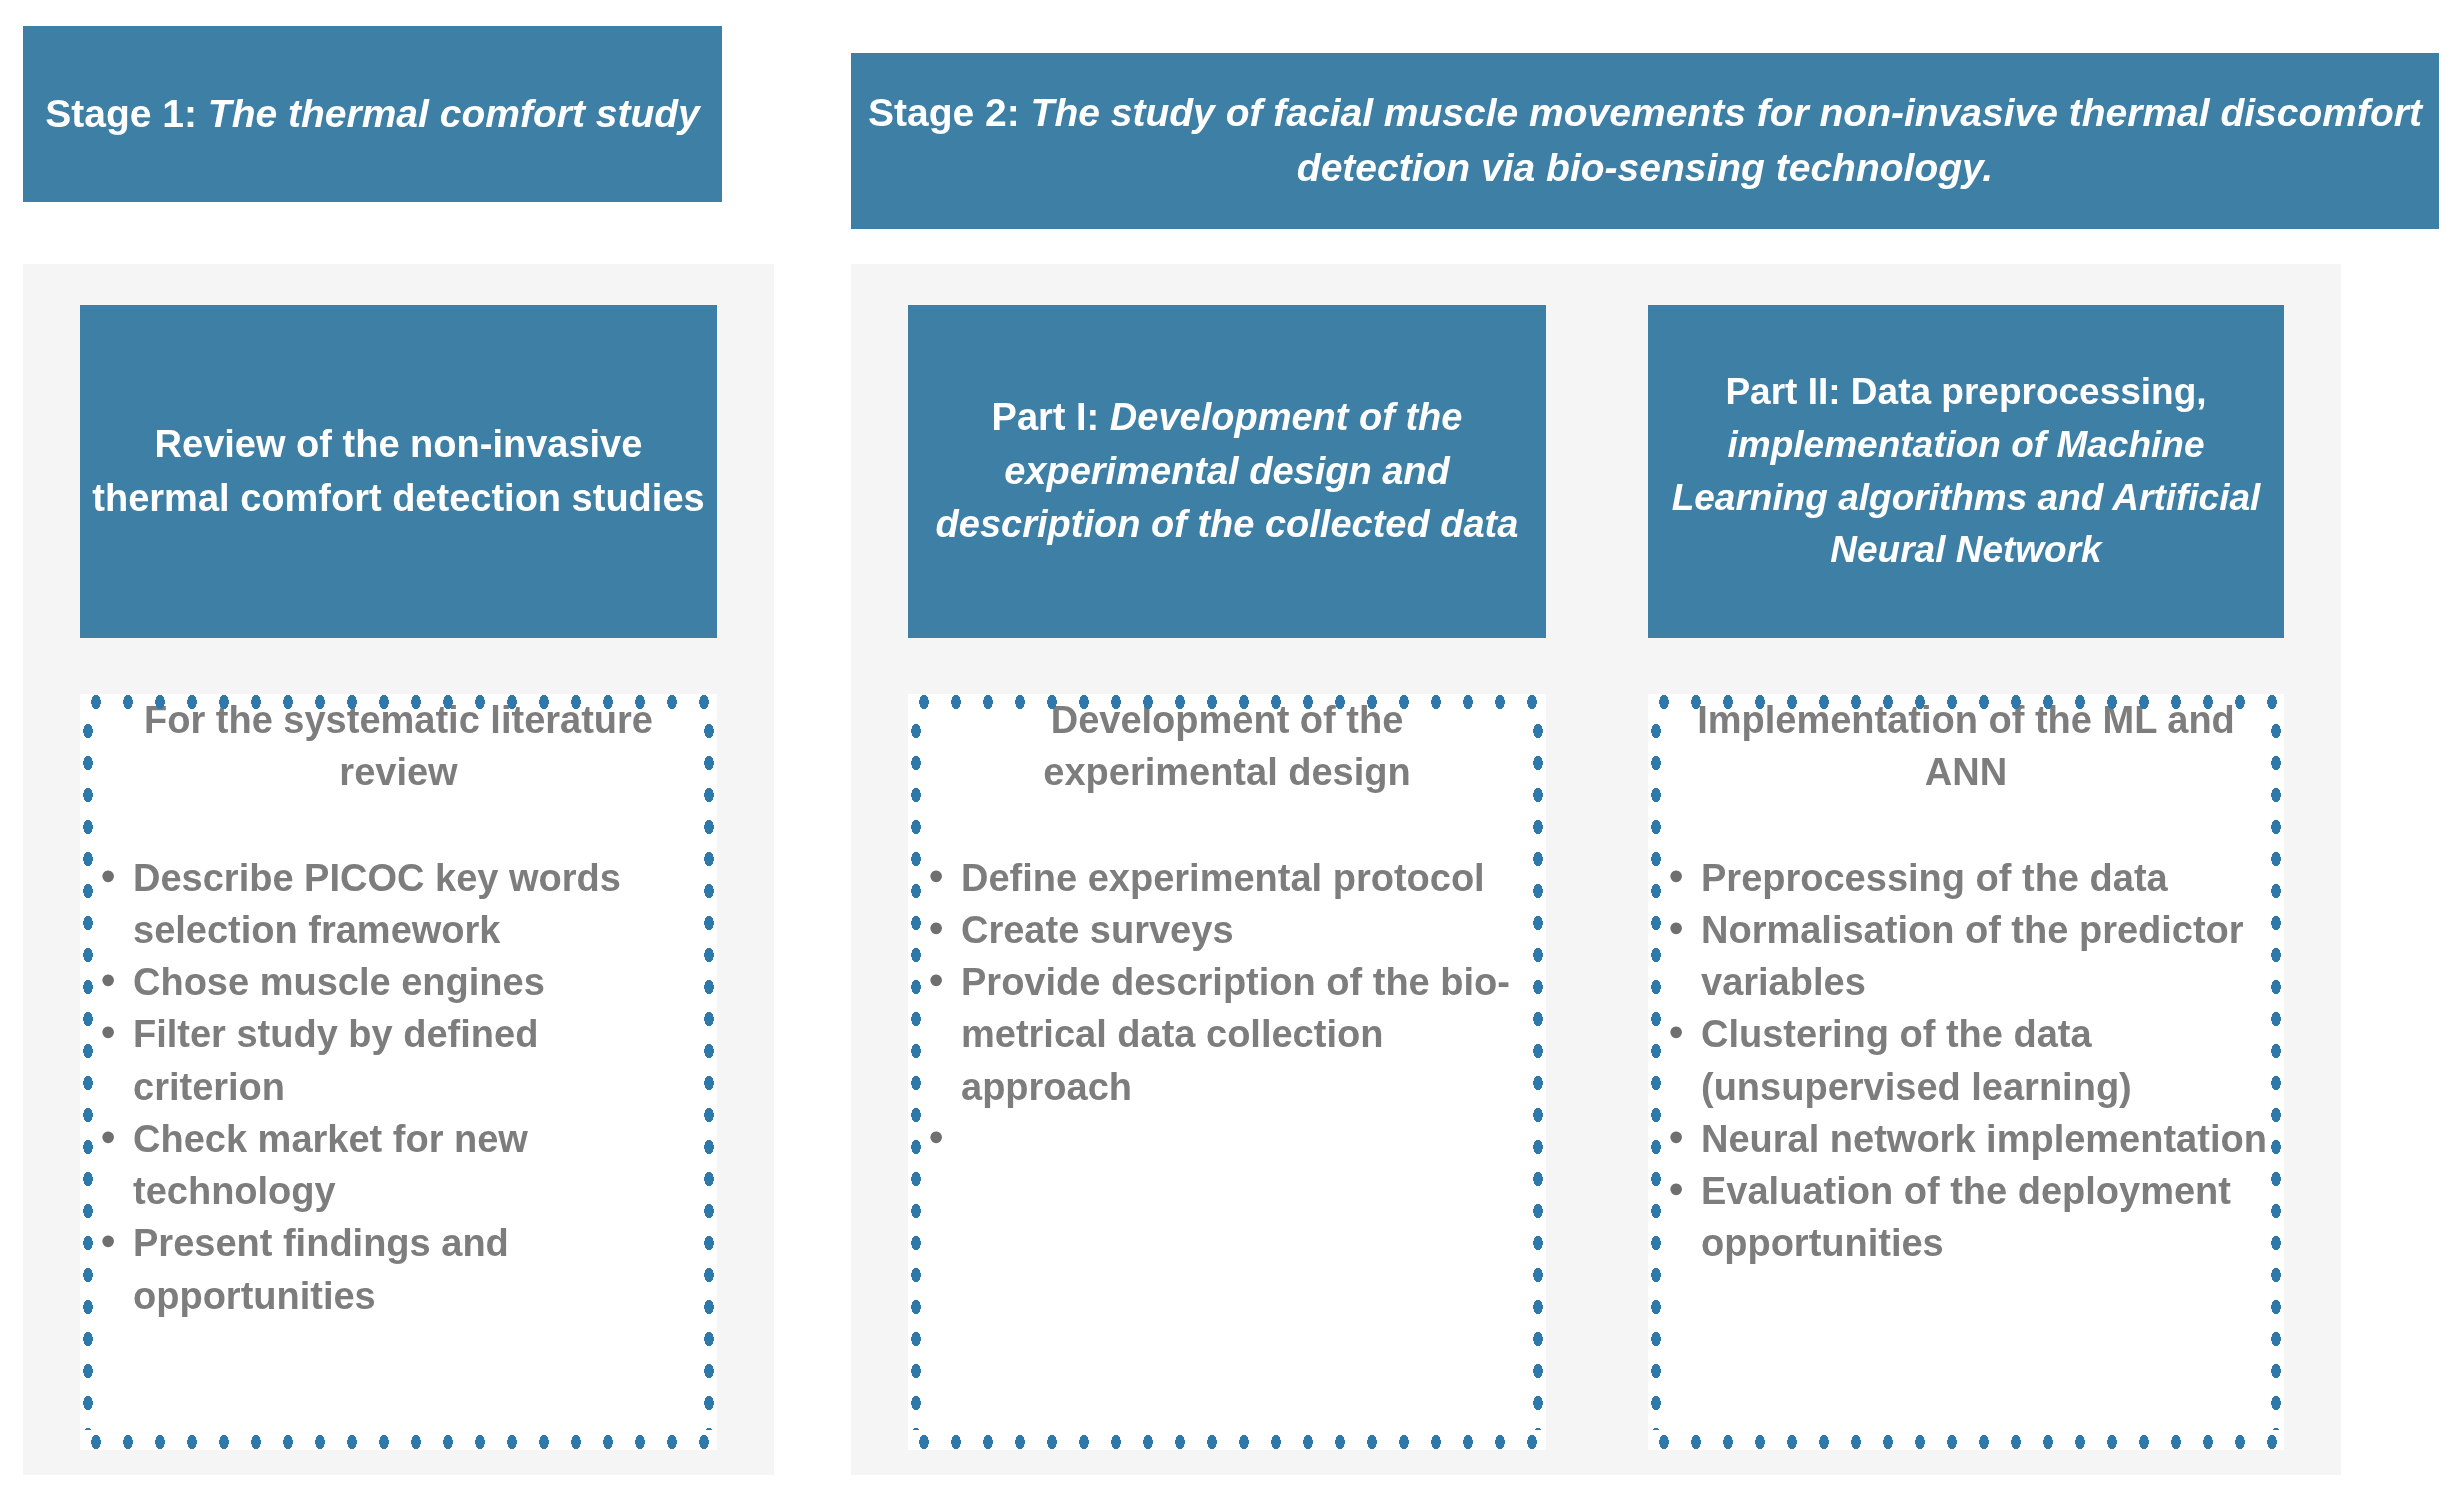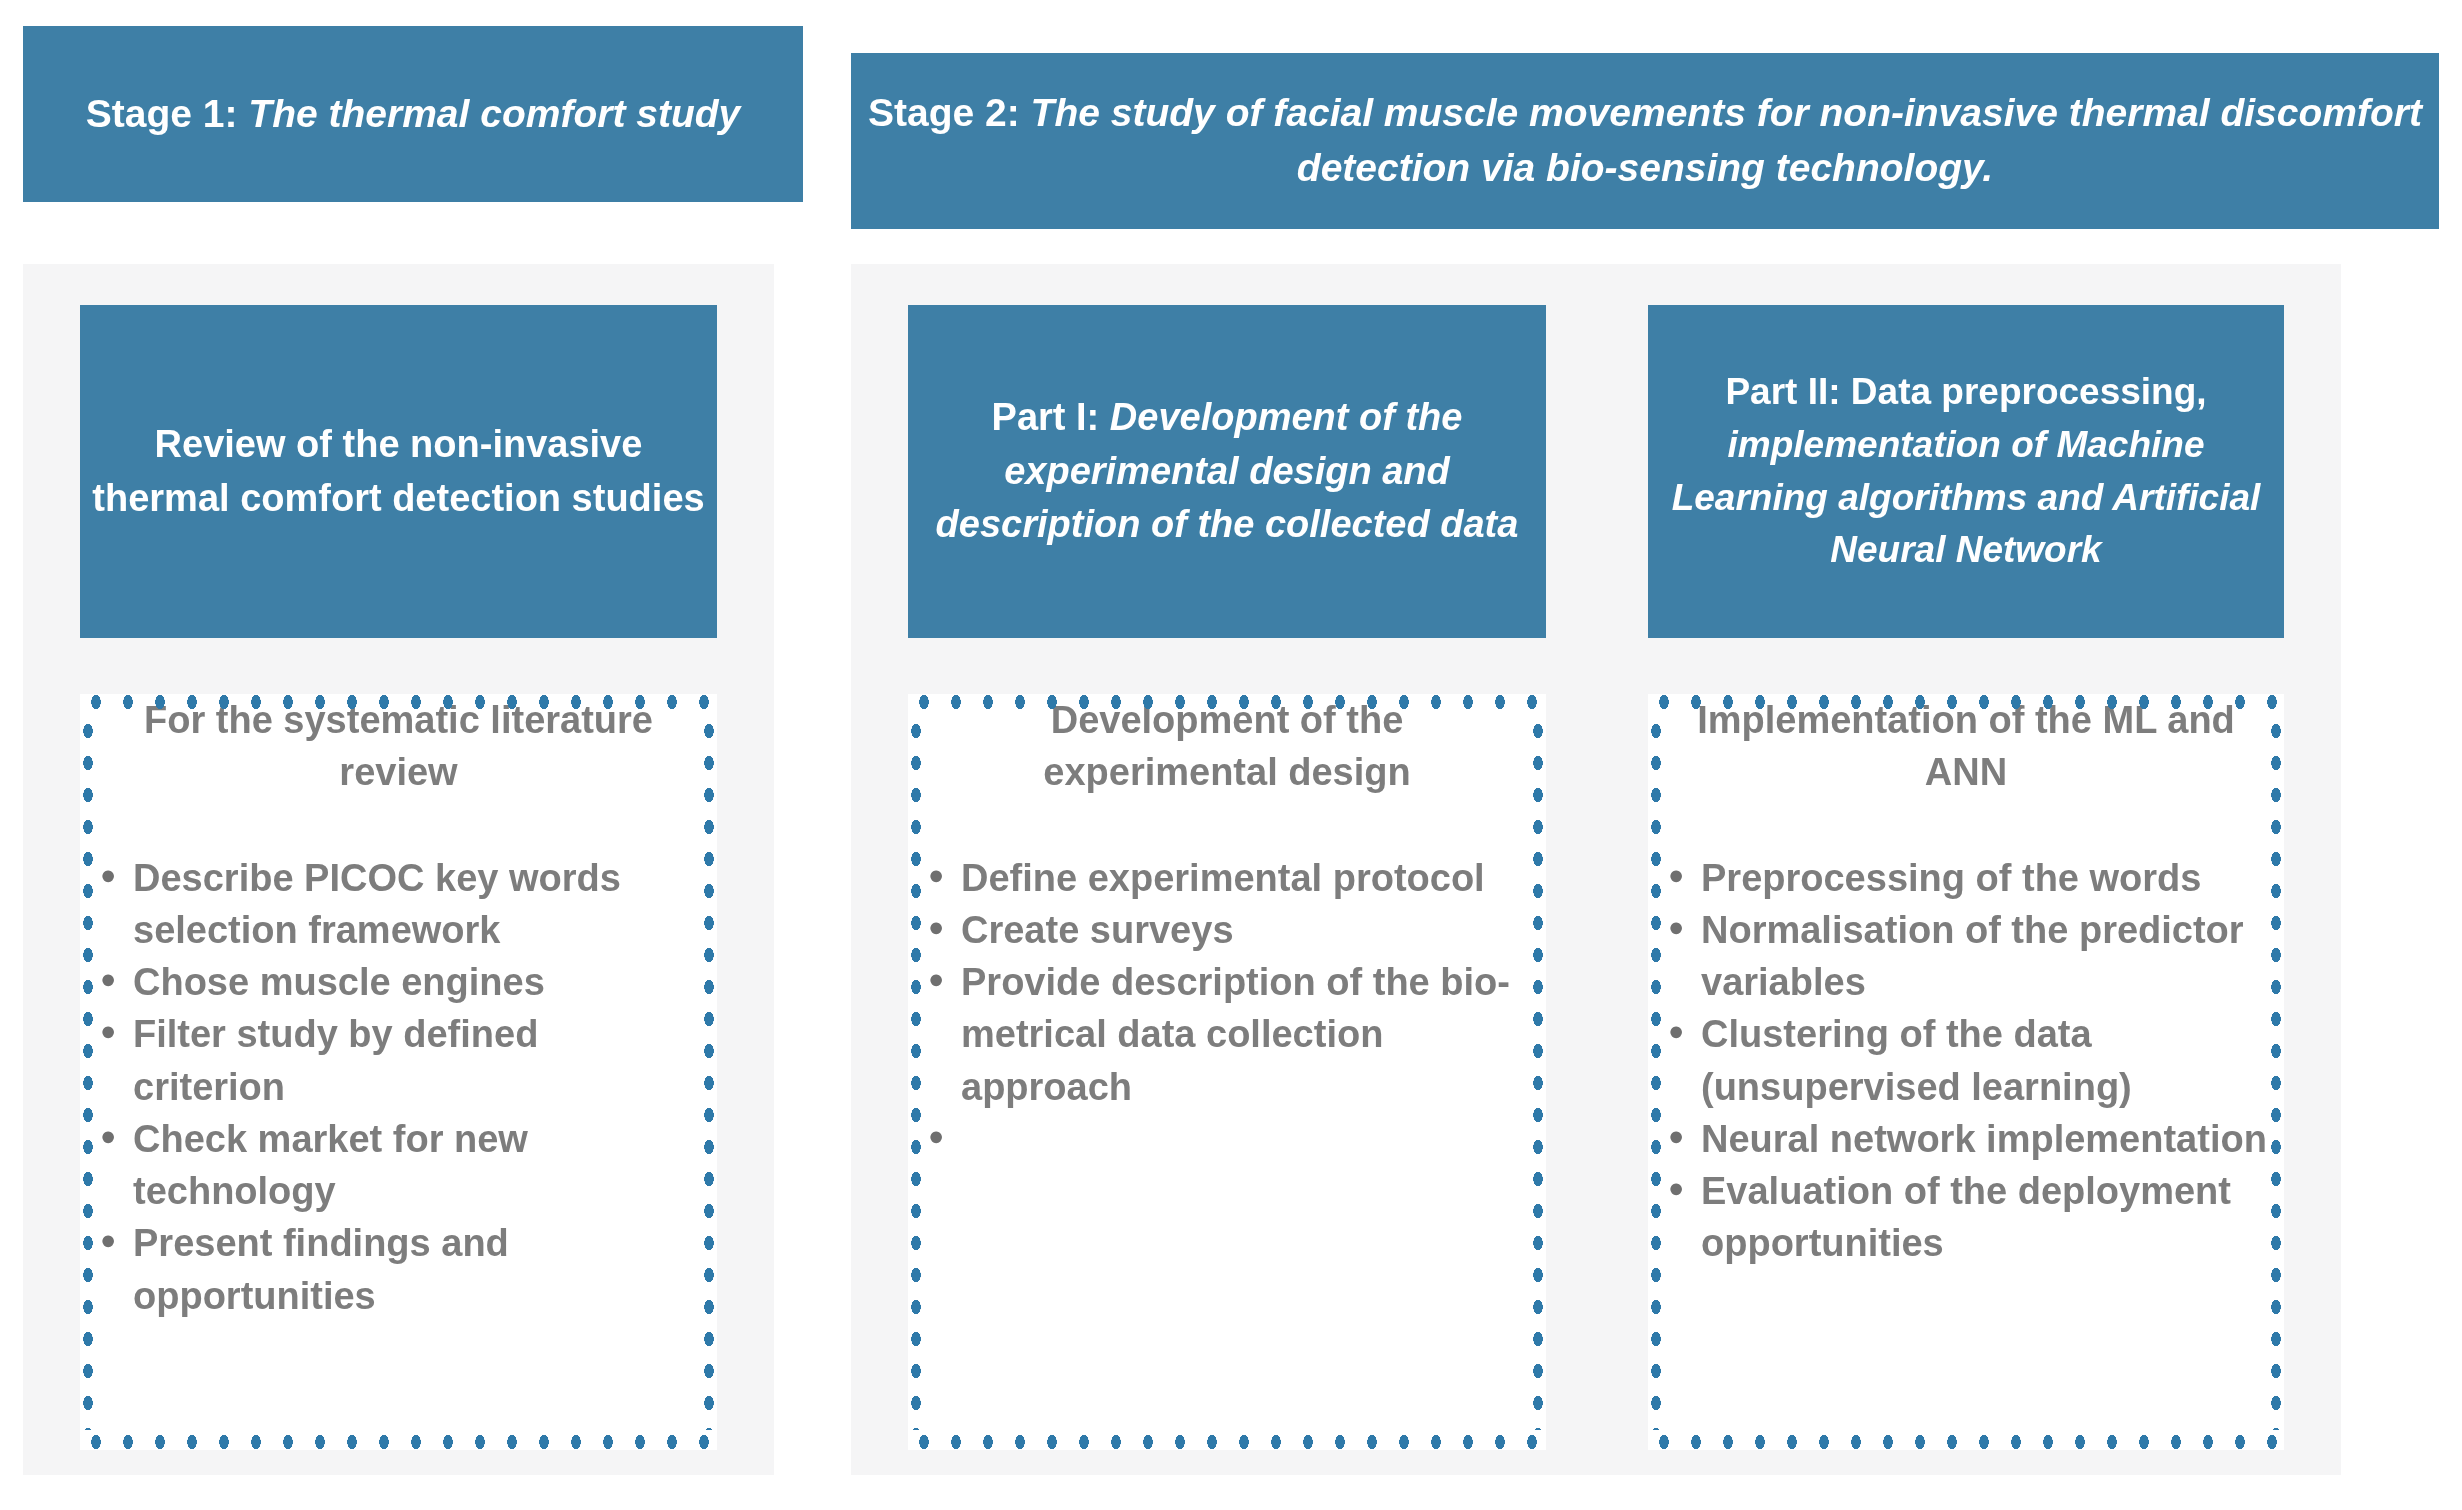--- a/index.html
+++ b/index.html
@@ -22,21 +22,21 @@
     background: #3e7fa6;
     color: #ffffff;
     display: flex;
     align-items: center;
     justify-content: center;
     text-align: center;
     font-size: 39px;
     line-height: 1.4;
     box-sizing: border-box;
   }
-  .stage-bar.s1 { left: 23px;  width: 780px; }
+  .stage-bar.s1 { left: 23px;  width: 699px; }
   .stage-bar.s2 { left: 851px; width: 1588px; padding: 0 13.7px; margin-top: 27px; }
 
   
   .panel {
     position: absolute;
     top: 264px;
     height: 1211px;
     background: #f5f5f6;
   }
   .panel.p1 { left: 23px;   width: 751px; }
@@ -164,21 +164,21 @@
     <div class="teal-head">
       <div><span>Part II: Data preprocessing, </span><span class="it">implementation of Machine Learning algorithms and Artificial Neural Network</span></div>
     </div>
     <div class="dotted-box">
       <div class="dots-h top"></div>
       <div class="dots-h bottom"></div>
       <div class="dots-v left"></div>
       <div class="dots-v right"></div>
       <div class="box-subtitle">Implementation of the ML and ANN</div>
       <ul class="bullets">
-        <li><span class="bullet-mark">●</span><span>Preprocessing of the words</span></li>
+        <li><span class="bullet-mark">●</span><span>Preprocessing of the data</span></li>
         <li><span class="bullet-mark">●</span><span>Normalisation of the predictor variables</span></li>
         <li><span class="bullet-mark">●</span><span>Clustering of the data (unsupervised learning)</span></li>
         <li><span class="bullet-mark">●</span><span>Neural network implementation</span></li>
         <li><span class="bullet-mark">●</span><span>Evaluation of the deployment opportunities</span></li>
       </ul>
     </div>
   </section>
 
 </div>
 

